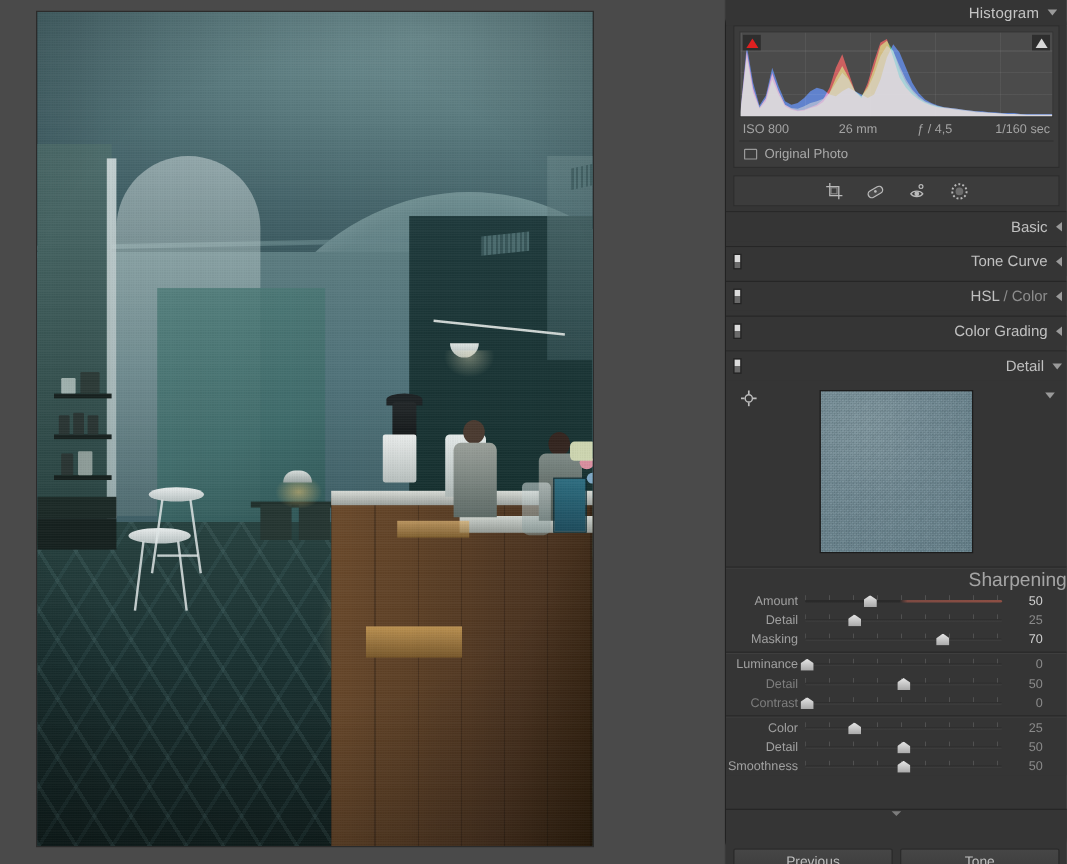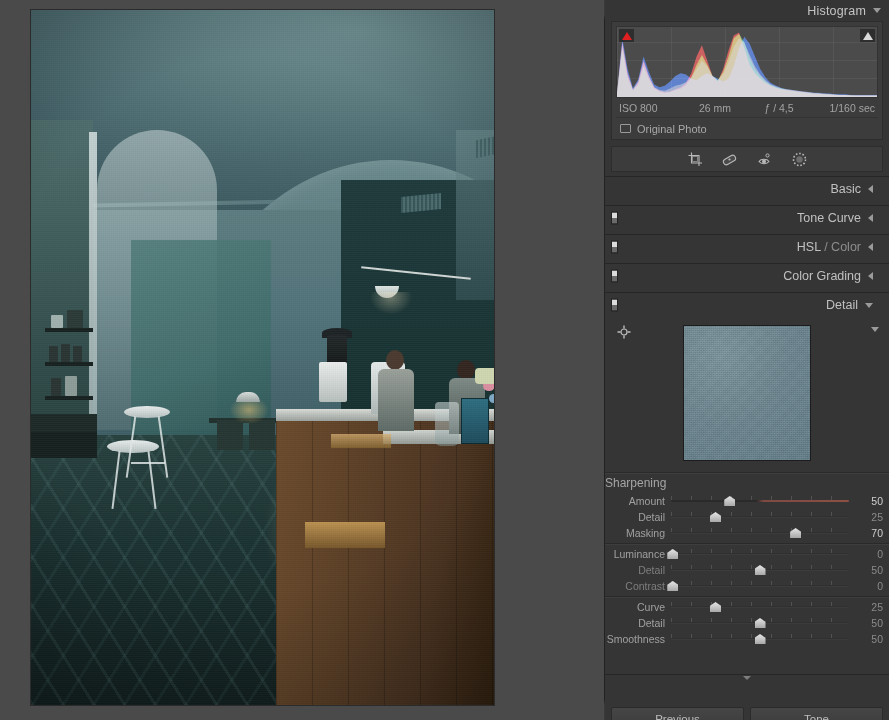--- a/index.html
+++ b/index.html
@@ -185,21 +185,21 @@
 
   
   .tool-strip{ margin:6px 6px 0; height:26px; background:#3c3c3c; border:1px solid #2d2d2d;
     display:flex; align-items:center; justify-content:center; gap:18px; }
   .tool-ic{ width:17px; height:17px; display:flex; align-items:center; justify-content:center; }
 
   
   .panel-sep{ height:1px; background:#262626; margin-top:4px; box-shadow:0 1px 0 #3f3f3f; }
   .panel-head{
     height:24px; display:flex; align-items:center; justify-content:flex-end;
-    padding-right:16px; gap:7px; position:relative; background:#353535;
+    padding-right:4px; gap:7px; position:relative; background:#353535;
   }
   .panel-head .ptitle{ font-size:12.5px; color:#c0c0c0; }
   .panel-head .ptitle .dim{ color:#8d8d8d; }
   .sw{ position:absolute; left:6px; top:50%; transform:translateY(-50%);
     width:7px; height:13px; background:linear-gradient(180deg,#dcdcdc 0 50%, #6a6a6a 50% 100%);
     border:1px solid #232323; }
 
   
   .detail-body{ background:#353535; }
   .preview-row{ position:relative; height:152px; }
@@ -211,24 +211,24 @@
       repeating-linear-gradient(45deg, rgba(255,255,255,.035) 0 1px, transparent 1px 2px),
       repeating-linear-gradient(-45deg, rgba(0,0,0,.05) 0 1px, transparent 1px 2px),
       radial-gradient(120% 120% at 30% 20%, #7b939c 0%, #6b858f 45%, #5f7b86 100%);
   }
   .prev-img::after{ content:""; position:absolute; inset:0; opacity:.35;
     background-image:
       repeating-linear-gradient(0deg, rgba(255,255,255,.12) 0 1px, rgba(0,0,0,.10) 1px 2px),
       repeating-linear-gradient(90deg, rgba(255,255,255,.10) 0 1px, rgba(0,0,0,.08) 1px 2px);
   }
 
-  .group-label{ text-align:left; font-size:12px; color:#a5a5a5; height:17px; line-height:17px; }
+  .group-label{ text-align:right; font-size:16px; color:#a5a5a5; height:17px; line-height:17px; }
   .sec-line{ height:1px; background:#2a2a2a; box-shadow:0 1px 0 #3e3e3e; margin:3px 0 2px; }
 
-  .slider-row{ display:flex; align-items:center; height:15px; margin:1px 0; padding-right:6px; }
+  .slider-row{ display:flex; align-items:center; height:15px; margin:1px 0; padding-right:20px; }
   .sl-label{ width:66px; text-align:right; font-size:10.5px; color:#a0a0a0; padding-right:6px; flex:none; }
   .sl-label.dim{ color:#7e7e7e; }
   .sl-track-wrap{ position:relative; flex:1; height:15px; }
   .sl-track{ position:absolute; left:0; right:0; top:7px; height:2px;
     background:linear-gradient(180deg,#2a2a2a,#414141); border-radius:1px; }
   .sl-track.accent{ background:linear-gradient(90deg,#2a2a2a 0%, #2a2a2a 48%, #7d4a42 52%, #8d4f44 100%); }
   .sl-ticks{ position:absolute; left:0; right:0; top:3px; height:4px;
     background-image:repeating-linear-gradient(90deg, #5a5a5a 0 1px, transparent 1px 20px); opacity:.75; }
   .sl-knob{ position:absolute; top:3px; width:11px; height:10px; margin-left:-5.5px;
     background:linear-gradient(180deg,#e6e6e6,#a8a8a8);
@@ -509,21 +509,21 @@
                 <div class="sl-track"></div>
                 <div class="sl-knob" style="left: 1%;"></div>
               </div>
               <div class="sl-val dim">0</div>
             </div>
           </div>
 
         <div class="sec-line"></div>
         <div id="nr-color-sliders">
             <div class="slider-row">
-              <div class="sl-label">Curve</div>
+              <div class="sl-label">Color</div>
               <div class="sl-track-wrap">
                 <div class="sl-ticks"></div>
                 <div class="sl-track"></div>
                 <div class="sl-knob" style="left: 25%;"></div>
               </div>
               <div class="sl-val dim">25</div>
             </div>
             <div class="slider-row">
               <div class="sl-label">Detail</div>
               <div class="sl-track-wrap">

